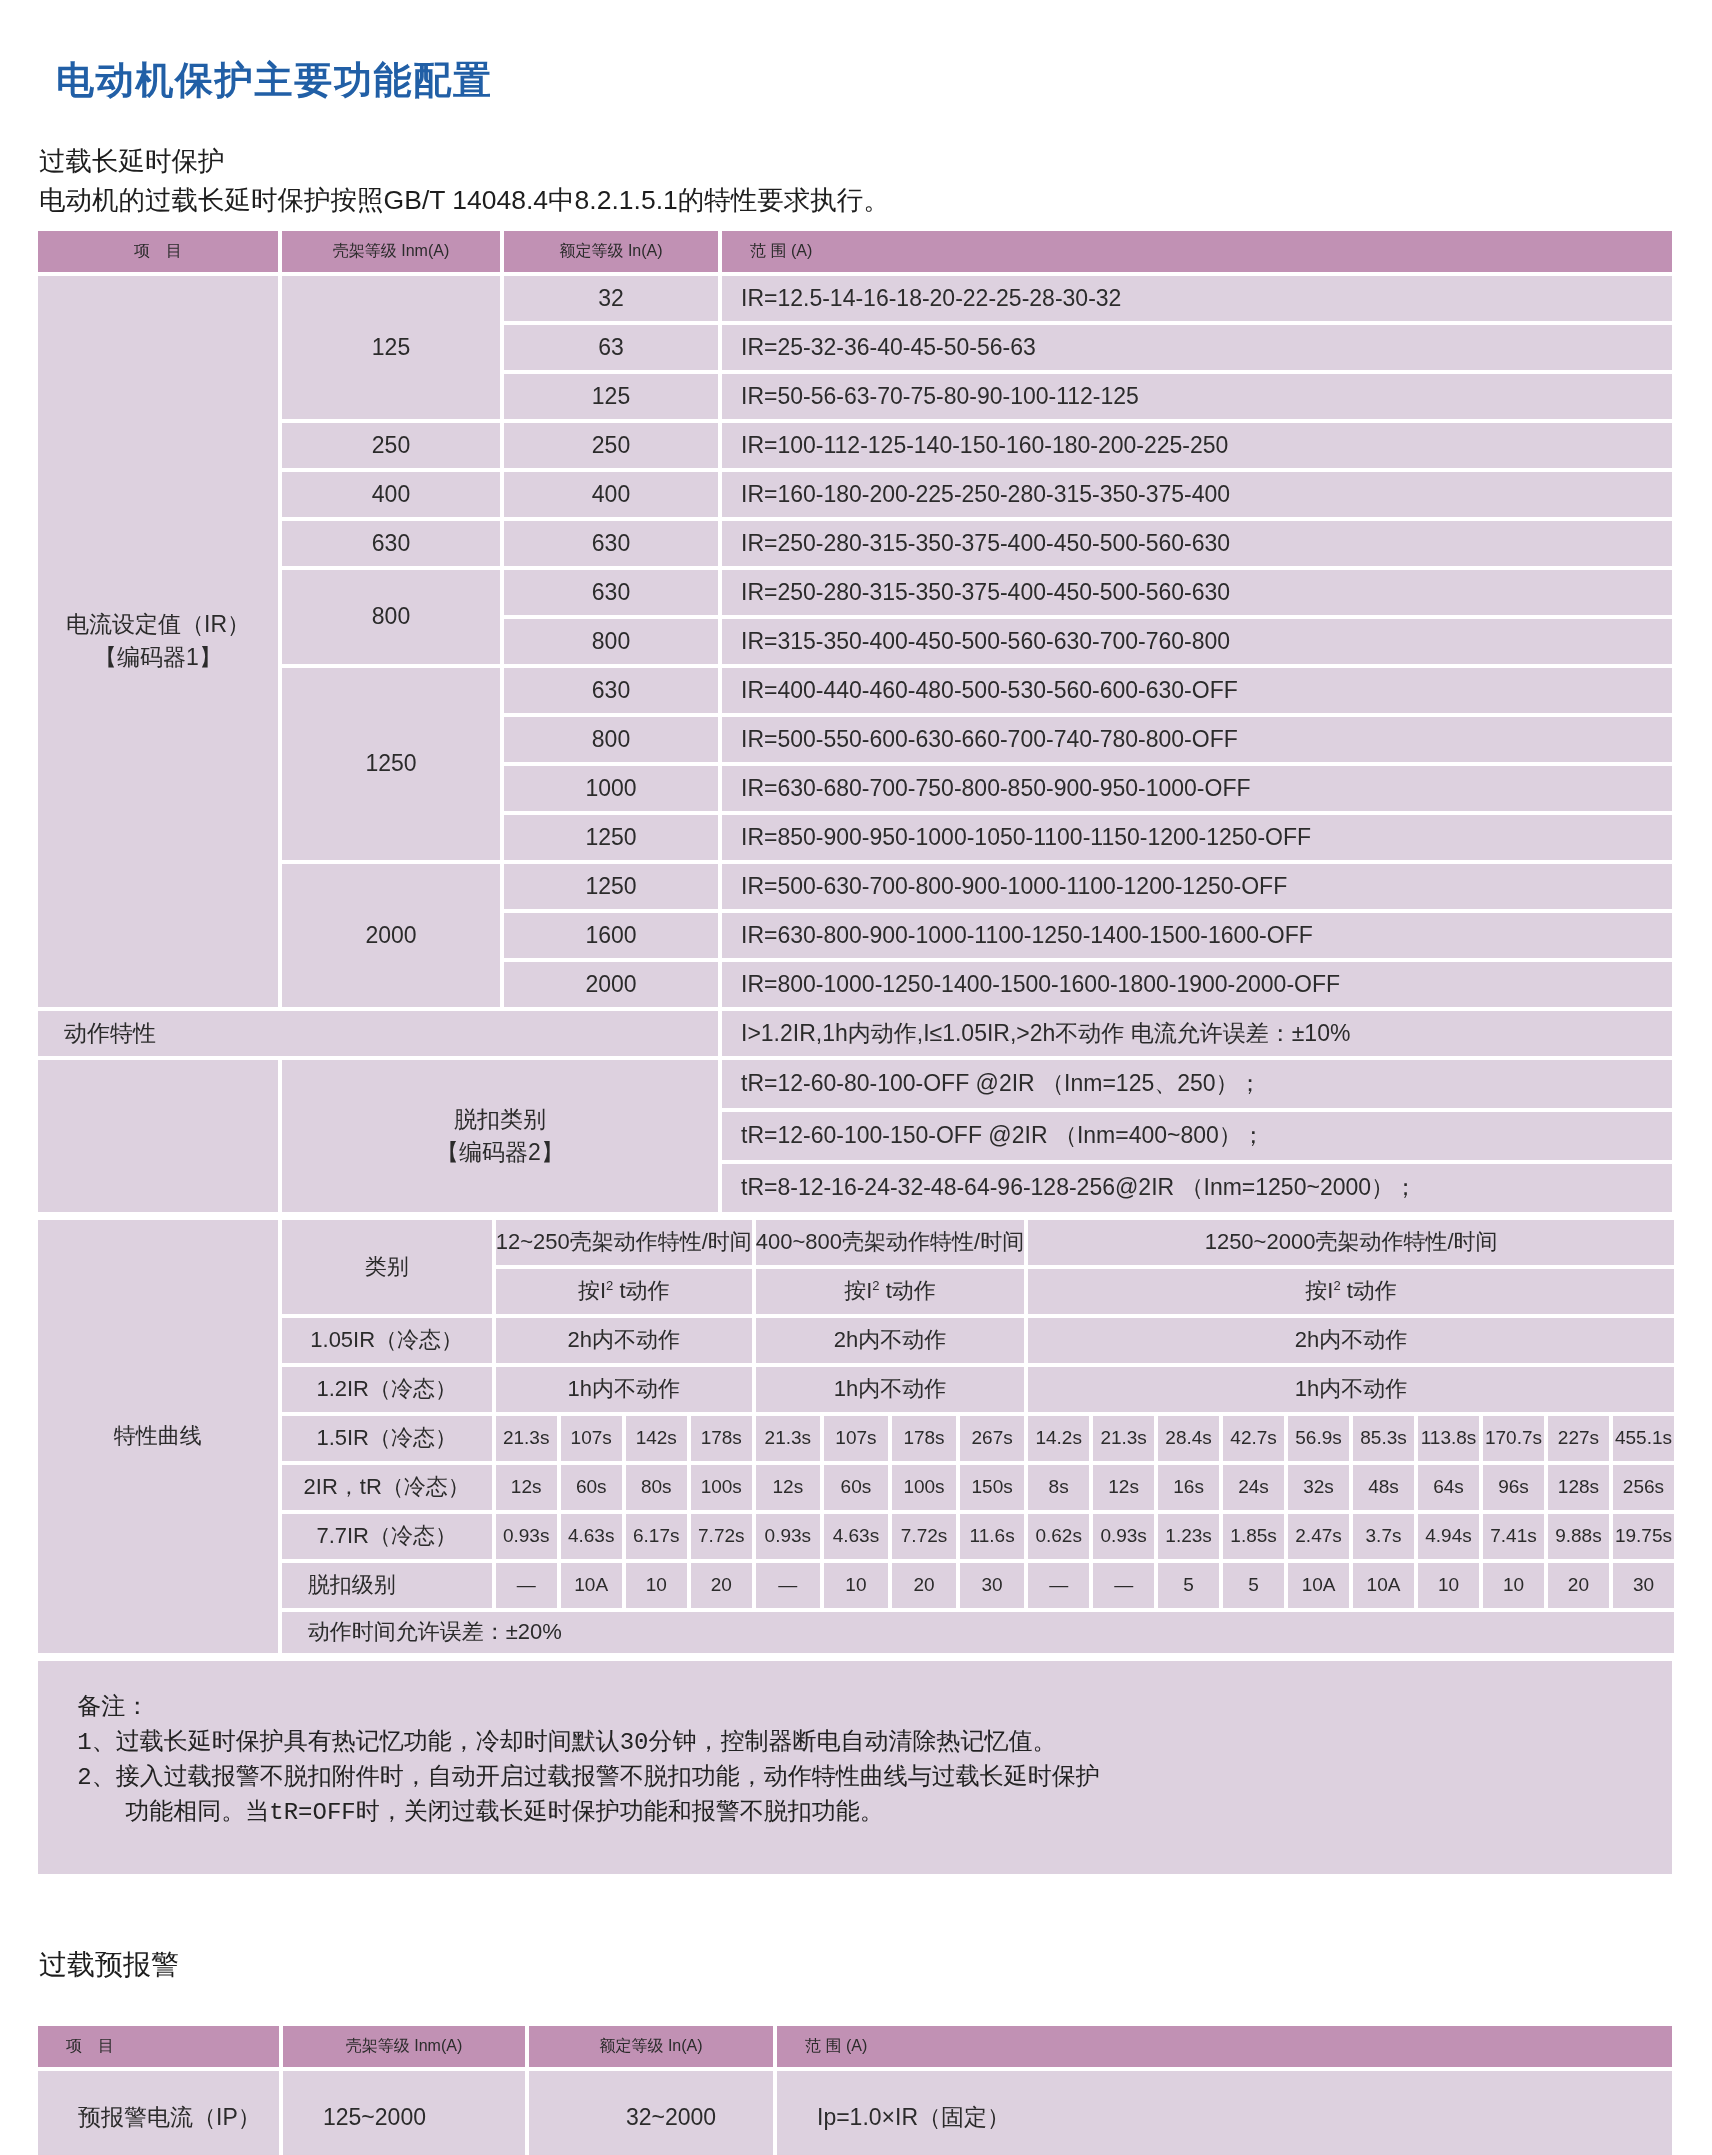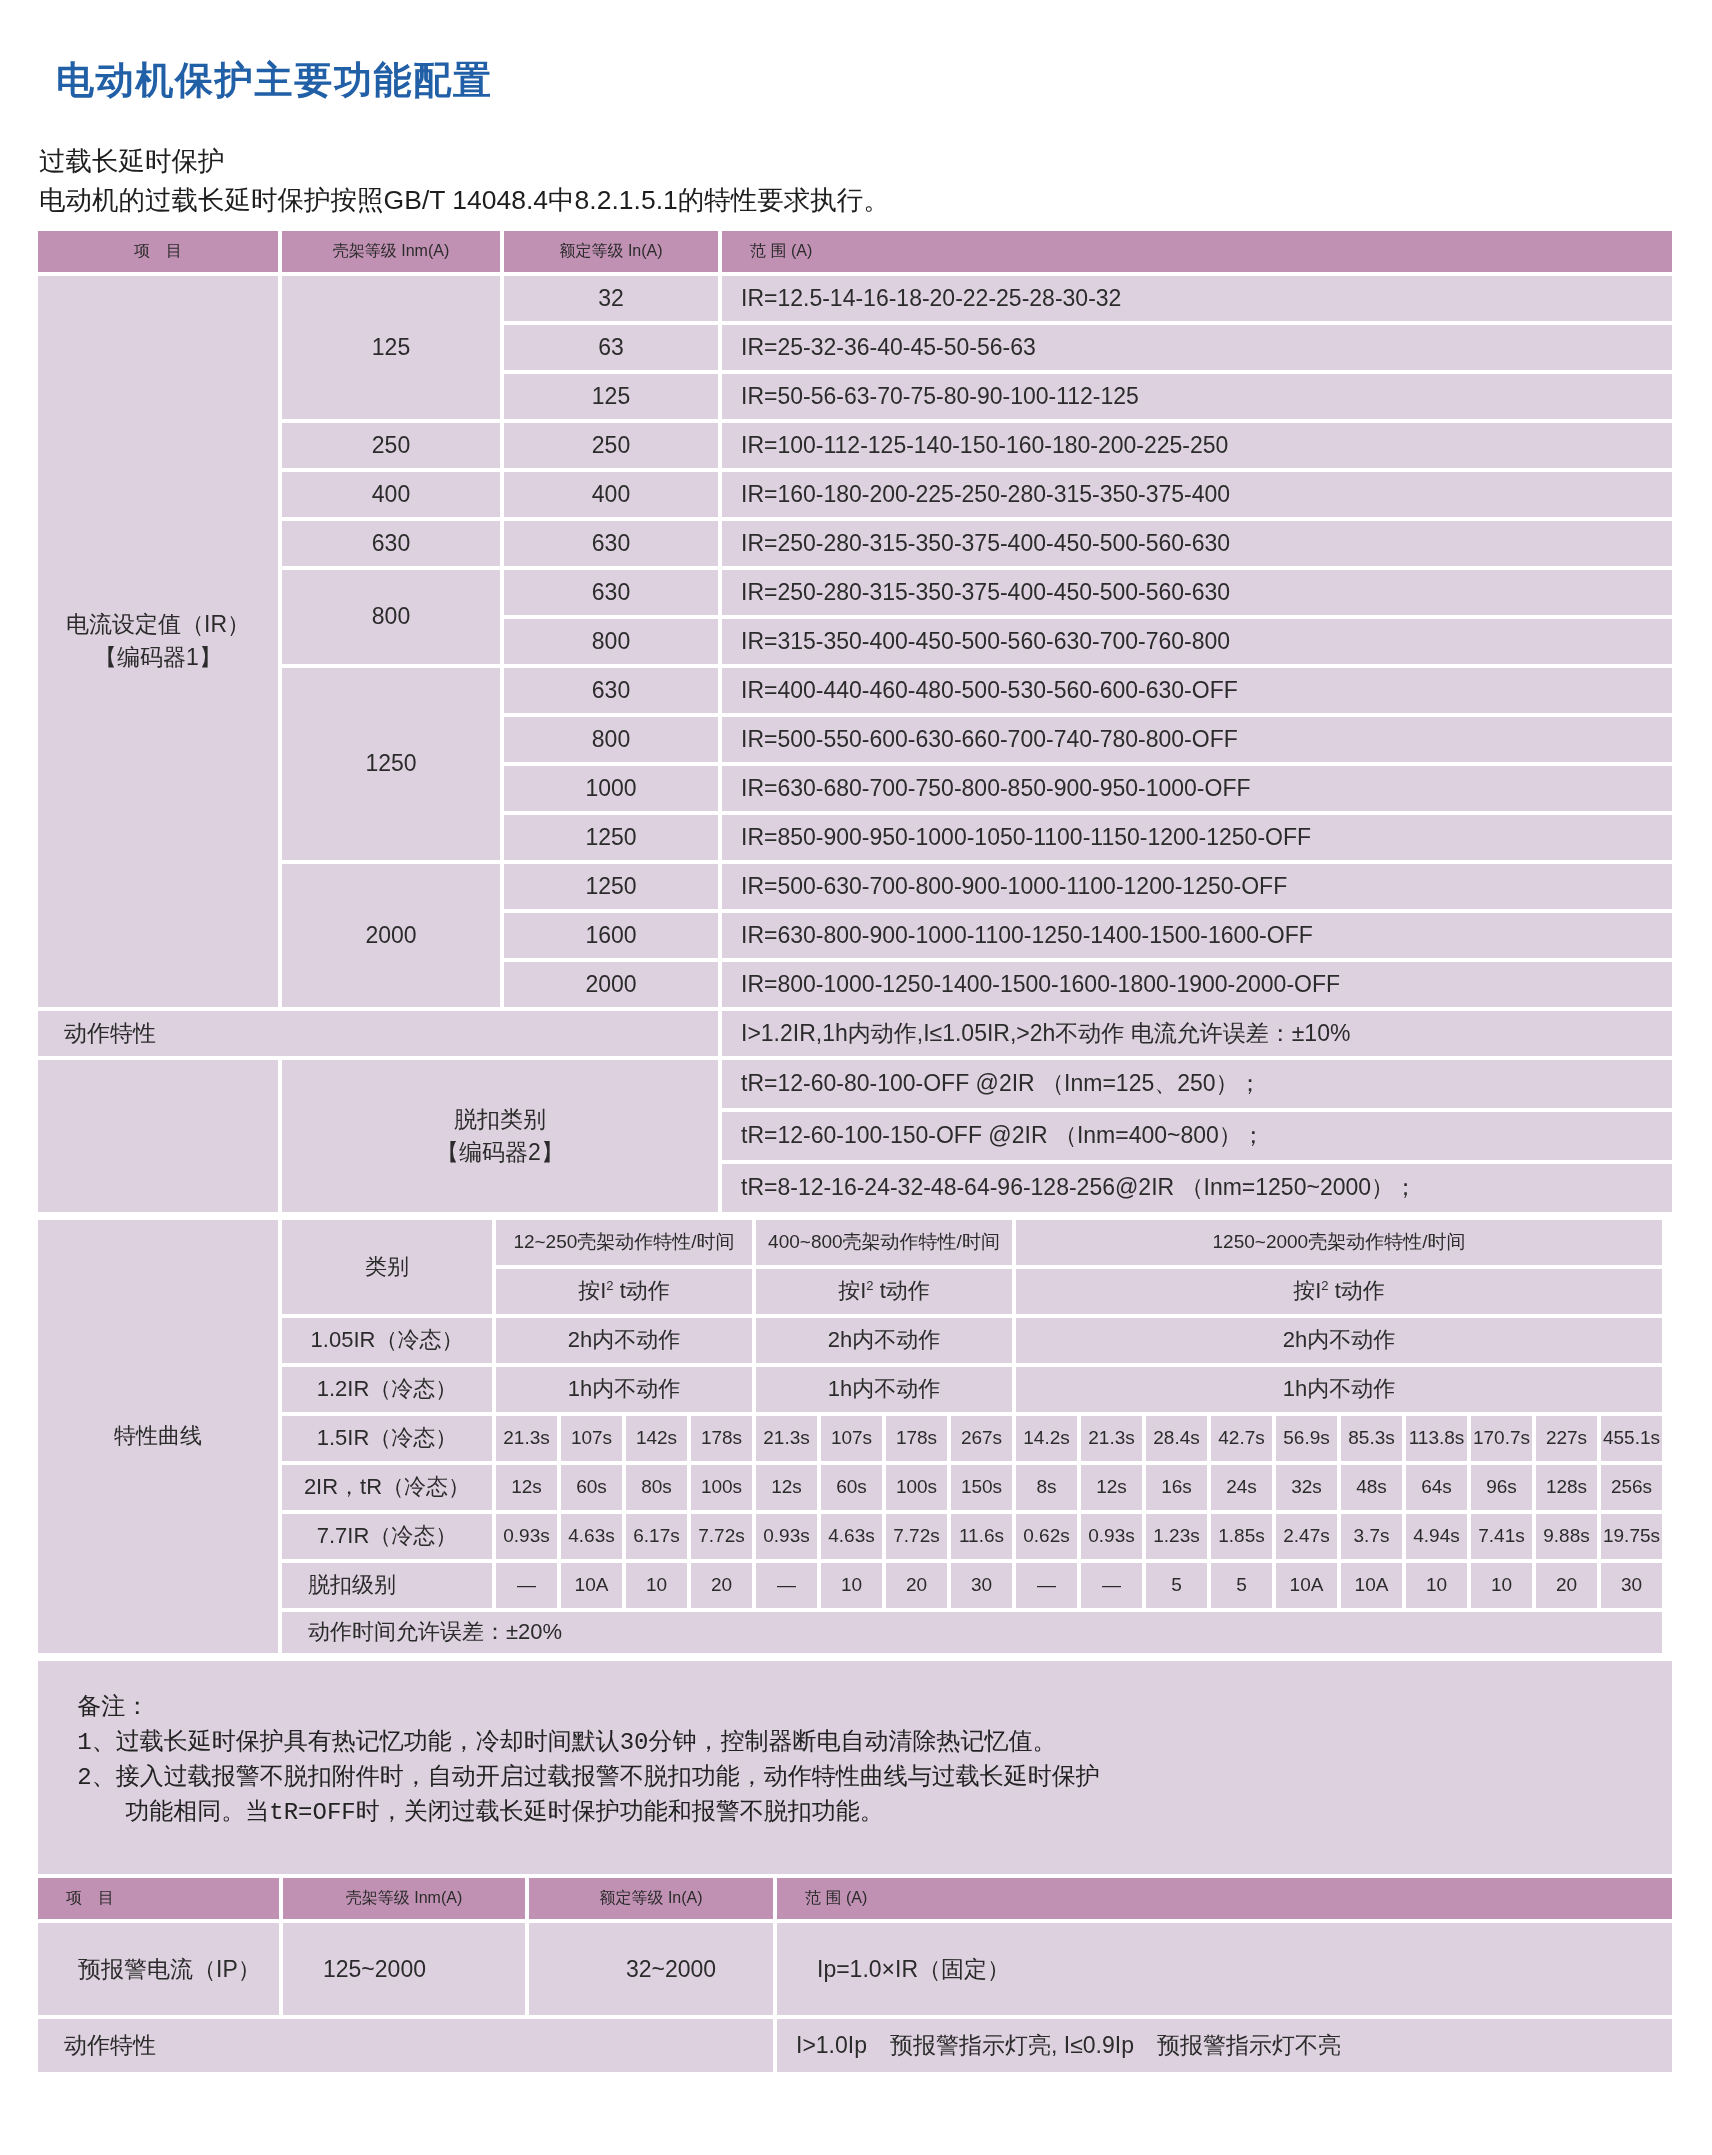--- a/index.html
+++ b/index.html
@@ -29,21 +29,21 @@
   }
   .tbl th{background:var(--header-bg);height:41px;font-size:16px;}
   th.lh{text-align:left;padding-left:28px;}
   td.lr{text-align:left;padding-left:19px;}
   td.ll{text-align:left;padding-left:26px;}
   .two-line div{line-height:33px;}
   tr.trrow td{height:48px;margin-left:12px;}
 
   table.char{margin-top:0px;}
   .char td{font-size:22px;}
-  .char td.ghdr{font-size:19px;margin-left:14px;}
+  .char td.ghdr{font-size:22px;margin-left:14px;}
   .char td.tc{font-size:19px;}
   .char sup{font-size:13px;}
   .char td.tol{height:41px;}
 
   .notes{
     margin:4.3px 0 0 4.3px;width:1561px;background:var(--cell-bg);
     padding:29px 34px 44px 39px;font-size:24px;line-height:35px;color:#222;font-family:Liberation Mono, monospace;
   }
   h2.sec{font-size:28px;font-weight:normal;margin:72px 0 38px 5.1px;color:#1d1d1d;}
   .t2 tr.r1 td{height:92px;padding-left:40px;}
@@ -310,20 +310,21 @@
     </table>
 
   <div class="notes">
     <div class="note-title">备注：</div>
 
   <div class="note-line">1、过载长延时保护具有热记忆功能，冷却时间默认30分钟，控制器断电自动清除热记忆值。</div>
       <div class="note-line">2、接入过载报警不脱扣附件时，自动开启过载报警不脱扣功能，动作特性曲线与过载长延时保护</div>
       <div class="note-line">　　功能相同。当tR=OFF时，关闭过载长延时保护功能和报警不脱扣功能。</div>
     </div>
 
+  <h2 class="sec">过载预报警</h2>
 
   <table class="tbl t2">
     <colgroup>
       <col style="width:241px">
         <col style="width:242px">
         <col style="width:244px">
         <col style="width:895px">
     </colgroup>
     <tbody>
         <tr>

